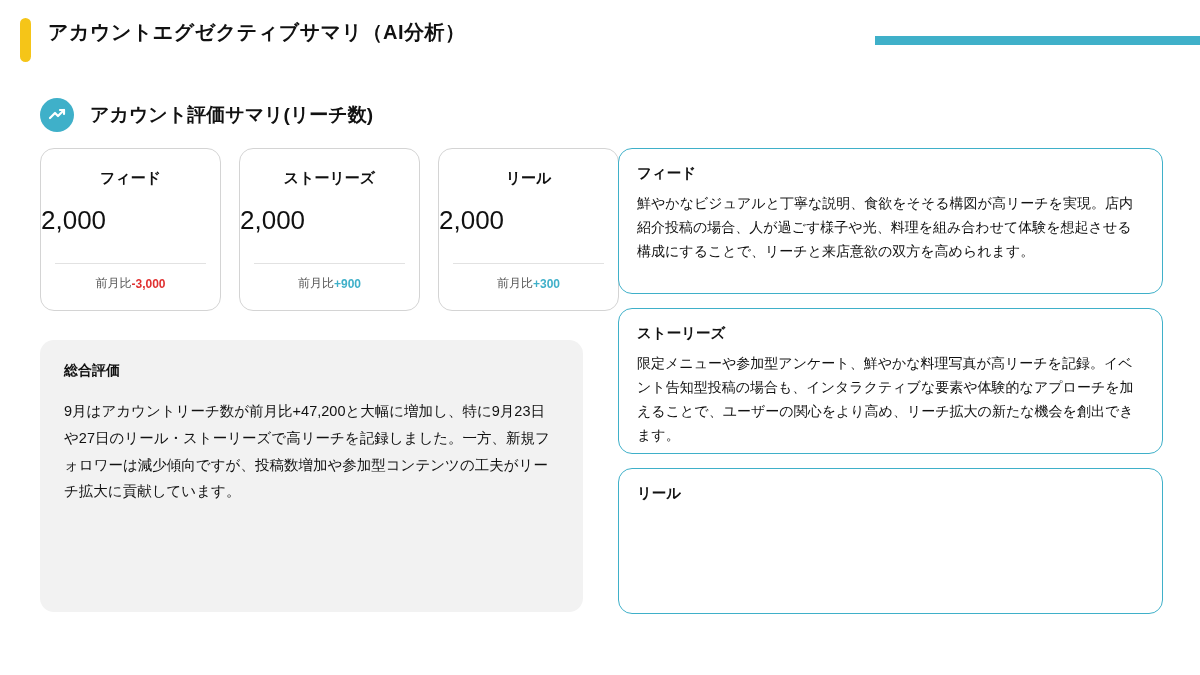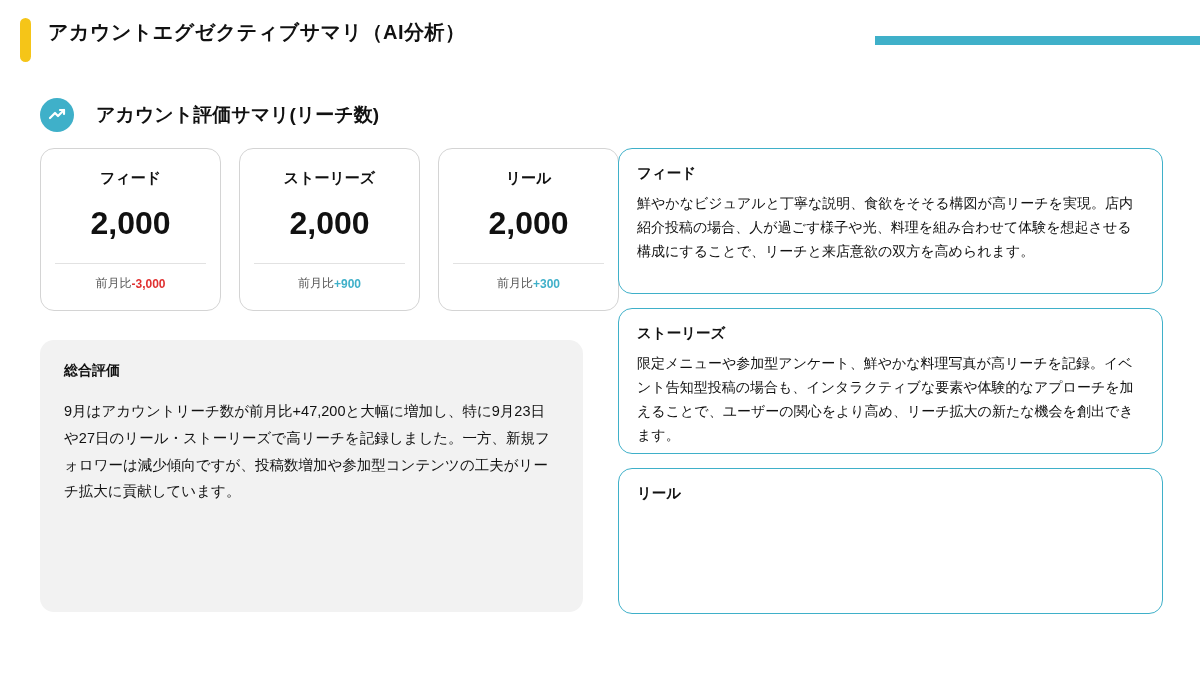--- a/index.html
+++ b/index.html
@@ -56,21 +56,21 @@
     width: 325px;
     height: 9px;
     background: #3FB0C9;
   }
 
   
   .section-head {
     position: absolute;
     display: flex;
     align-items: center;
-    gap: 22px;
+    gap: 16px;
   }
   .section-icon {
     width: 34px;
     height: 34px;
     border-radius: 50%;
     background: #3FB0C9;
     display: flex;
     align-items: center;
     justify-content: center;
     flex: 0 0 auto;
@@ -108,23 +108,23 @@
     text-align: center;
     font-size: 15px;
     font-weight: bold;
     color: #111111;
   }
   .kpi-value {
     position: absolute;
     top: 56px;
     left: 0;
     width: 100%;
-    text-align: center;
-    font-size: 32px;
-    font-weight: bold;
+    text-align: left;
+    font-size: 26px;
+    font-weight: normal;
     color: #111111;
   }
   .kpi-divider {
     position: absolute;
     left: 14px;
     right: 14px;
     top: 114px;
     height: 1px;
     background: #E2E2E2;
   }

